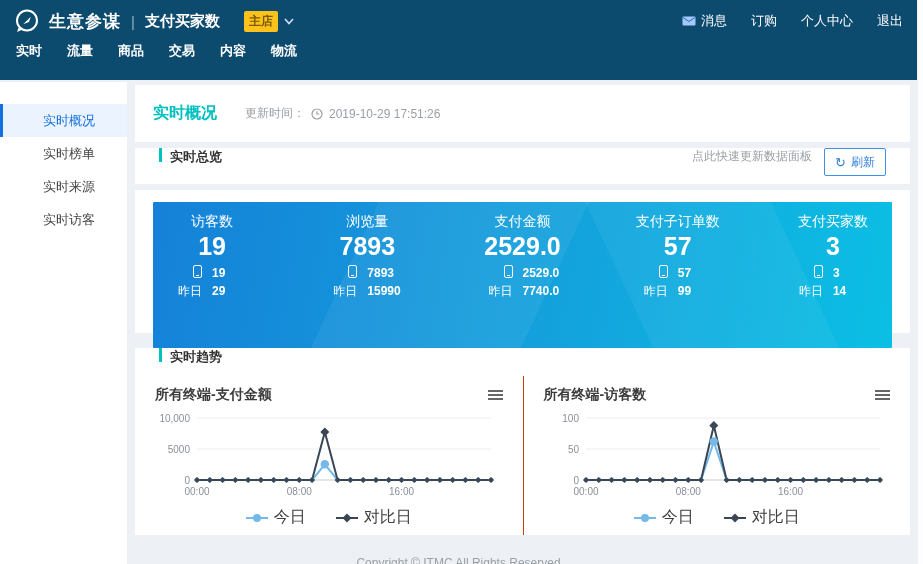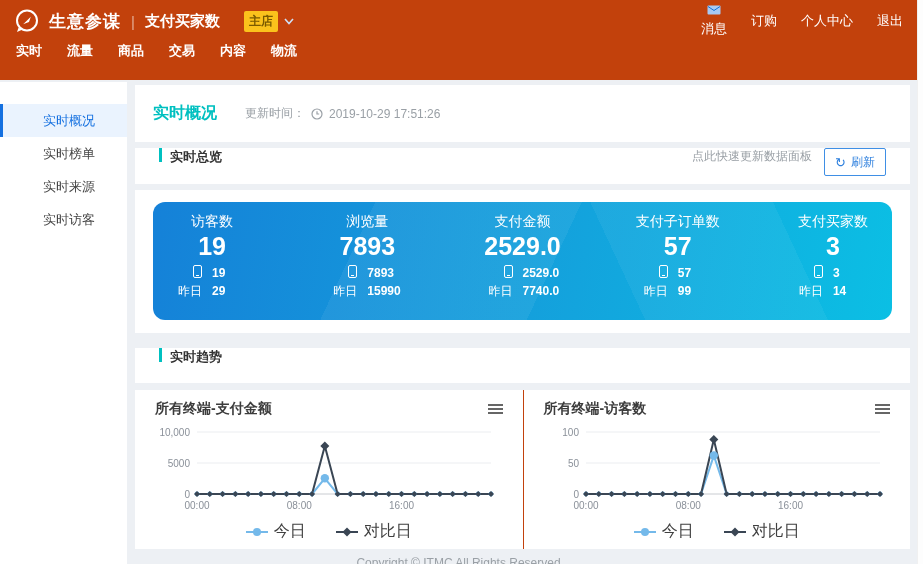--- a/index.html
+++ b/index.html
@@ -1,29 +1,29 @@
 <!DOCTYPE html>
 <html><head>
 <meta charset="utf-8">
 <style>
   * { margin:0; padding:0; box-sizing:border-box; }
   html,body { width:923px; height:564px; overflow:hidden; }
   body { position:relative; background:#EDF0F4; font-family:"Liberation Sans",sans-serif; }
 
   
-  .header { position:absolute; left:0; top:0; width:917px; height:80px; background:#c2410c; color:#fff; }
+  .header { position:absolute; left:0; top:0; width:917px; height:80px; background:#0c4a6e; color:#fff; }
   .hrow1 { height:42px; display:flex; align-items:center; padding:0 14px; }
   .logo { width:26px; height:26px; margin-right:9px; flex:0 0 auto; }
   .brand { font-size:17px; font-weight:bold; letter-spacing:1px; }
   .brand-sep { margin:0 10px; color:rgba(255,255,255,.55); font-size:15px; }
   .shop { font-size:15px; font-weight:bold; }
   .badge { background:#FBC21C; color:#7A5A00; font-size:12px; font-weight:bold; padding:2px 5px; border-radius:2px; margin-left:24px; }
   .chev { margin-left:6px; width:10px; height:7px; }
   .hright { margin-left:auto; display:flex; align-items:center; gap:24px; font-size:13px; }
-  .hright .hitem { display:flex; align-items:center; gap:5px; cursor:pointer;flex-direction:column; }
+  .hright .hitem { display:flex; align-items:center; gap:5px; cursor:pointer; }
   .hnav { display:flex; align-items:flex-start; gap:25px; height:38px; padding:0 16px; }
   .hnav .nav-item { font-size:13px; font-weight:bold; cursor:pointer; }
 
   
   .scrollstrip { position:absolute; right:0; top:0; width:6px; height:564px; background:#FDFDFD; border-left:1px solid #F0F0F0; }
 
   
   .sidebar { position:absolute; left:0; top:82px; width:127px; height:482px; background:#fff; }
   .side-head { text-align:center; padding-top:16px; }
   .side-head-label { color:#1470E0; font-size:13px; margin-top:8px; }
@@ -40,33 +40,33 @@
   .secrow { display:flex; align-items:flex-start; padding:0 24px; }
   .card2 { top:148px; height:36px; }
   .card4 { top:348px; height:35px; }
   .secbar { width:3px; height:14px; background:#00C0C0; margin-right:8px; }
   .sec-title { font-size:13px; font-weight:bold; color:#333; }
   .hint { margin-left:auto; font-size:12px; color:#9AA0A6; margin-right:12px; }
   .refresh-btn { height:28px; padding:0 10px; border:1px solid #3F8FE5; color:#2F80DE; background:#fff; border-radius:2px; font-size:12px; display:flex; align-items:center; gap:5px; cursor:pointer; }
   .refresh-glyph { font-size:13px; line-height:1; }
 
   .card3 { top:190px; height:143px; padding:12px 18px; }
-  .band { height:118px; border-radius:12px; position:relative; overflow:hidden; display:flex;
+  .band { height:146px; border-radius:1px; position:relative; overflow:hidden; display:flex;
           background:linear-gradient(100deg,#1581D8 0%,#14A0DC 52%,#0BBFE4 100%);gap:37px; }
   .band::before { content:''; position:absolute; inset:0;
           background:linear-gradient(115deg,transparent 28%,rgba(255,255,255,.06) 28%,rgba(255,255,255,.06) 54%,transparent 54%); }
   .band::after { content:''; position:absolute; inset:0;
           background:linear-gradient(65deg,transparent 62%,rgba(255,255,255,.05) 62%,rgba(255,255,255,.05) 85%,transparent 85%); }
   .stat { flex:1; color:#fff; text-align:center; padding-top:11px; position:relative; z-index:1; }
   .stat-title { font-size:14px; }
   .stat-value { font-size:25px; font-weight:bold; margin-top:1px; margin-bottom:4px; }
   .stat-sub { display:grid; grid-template-columns:34px 44px; justify-content:center; column-gap:10px; font-size:12px; line-height:17px; }
   .stat-sub .l { text-align:right; } .stat-sub .v { text-align:left; font-weight:bold; }
 
-  .card5 { top:390px; height:159px; display:flex; }
+  .card5 { top:376px; height:159px; display:flex; }
   .chart-half { width:50%; padding:10px 16px 0 16px; position:relative; }
   .chart-half + .chart-half { border-left:1px solid #c2410c; }
   .chart-head { display:flex; justify-content:space-between; align-items:center; padding:0 4px; }
   .chart-title { font-size:14px; font-weight:bold; color:#3C3C3C; }
   .burger { width:15px; cursor:pointer; padding:2px 0; }
   .burger span { display:block; height:2px; background:#666; margin:2px 0; }
   .chart-svg { display:block; margin-top:2px; }
   .legend { display:flex; justify-content:center; gap:30px; font-size:16px; color:#404040; margin-top:1px; }
   .legend-item { display:flex; align-items:center; gap:6px; cursor:pointer; }
 

